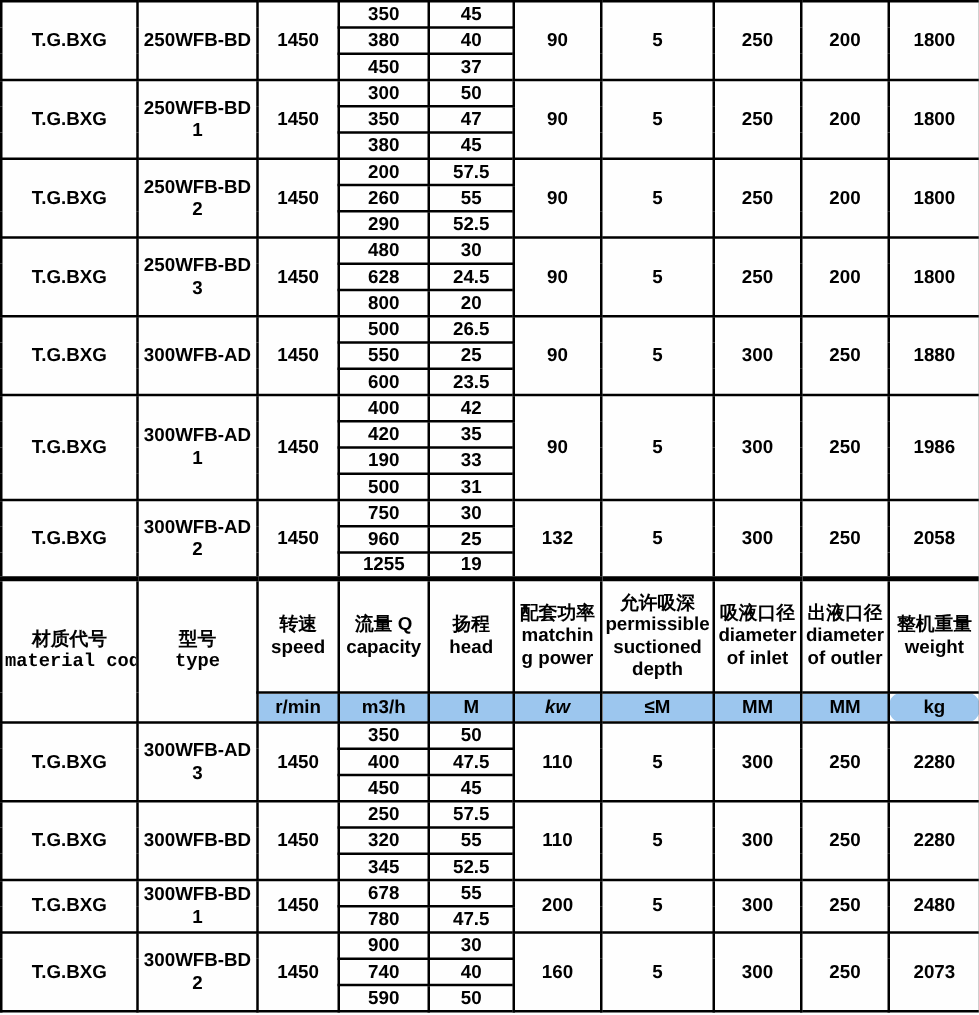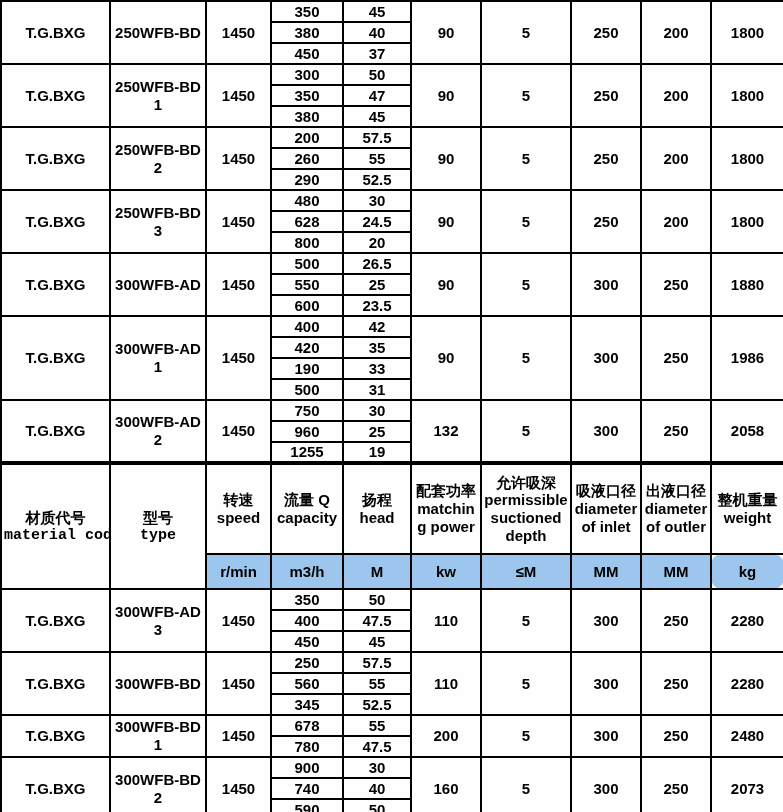--- a/index.html
+++ b/index.html
@@ -36,21 +36,21 @@
   }
   tr.sub-row { height: 21px; }
   tr.sub-row td { padding: 0 1px; }
   td.break { word-break: break-all; }
   tr.header-main { height: 91px; }
   tr.header-main td {
     border-top: 4px solid #000;
     line-height: 1.18;
     padding: 2px;
   }
-  tr.unit-row { height: 35px; }
+  tr.unit-row { height: 24px; }
   tr.unit-row td {
     font-size: 15px;
   }
   .zh, .en { display: block; }
   .en { word-break: break-all; }
   .en.nowrap { word-break: normal; white-space: nowrap; font-family: Liberation Mono, monospace; }
 </style>
 </head>
 <body>
 
@@ -252,21 +252,21 @@
           </td>
           <td>
             <span class="zh">整机重量</span>
             <span class="en">weight</span>
           </td>
         </tr>
         <tr class="unit-row">
           <td style="background: rgb(156, 198, 238);">r/min</td>
           <td style="background: rgb(156, 198, 238);">m3/h</td>
           <td style="background: rgb(156, 198, 238);">M</td>
-          <td style="background: rgb(156, 198, 238);">kw</td>
+          <td style="background: rgb(156, 198, 238); font-style: italic;">kw</td>
           <td style="background: rgb(156, 198, 238);">≤M</td>
           <td style="background: rgb(156, 198, 238);">MM</td>
           <td style="background: rgb(156, 198, 238);">MM</td>
           <td style="background: rgb(156, 198, 238); border-radius: 11px;">kg</td>
         </tr>
         <tr class="sub-row">
           <td rowspan="3">T.G.BXG</td>
           <td rowspan="3" class="break">300WFB-AD3</td>
           <td rowspan="3">1450</td>
           <td>350</td>
@@ -291,21 +291,21 @@
           <td rowspan="3">1450</td>
           <td>250</td>
           <td>57.5</td>
           <td rowspan="3">110</td>
           <td rowspan="3">5</td>
           <td rowspan="3">300</td>
           <td rowspan="3">250</td>
           <td rowspan="3">2280</td>
         </tr>
         <tr class="sub-row">
-          <td>560</td>
+          <td>320</td>
           <td>55</td>
         </tr>
         <tr class="sub-row">
           <td>345</td>
           <td>52.5</td>
         </tr>
         <tr class="sub-row">
           <td rowspan="2">T.G.BXG</td>
           <td rowspan="2" class="break">300WFB-BD1</td>
           <td rowspan="2">1450</td>

